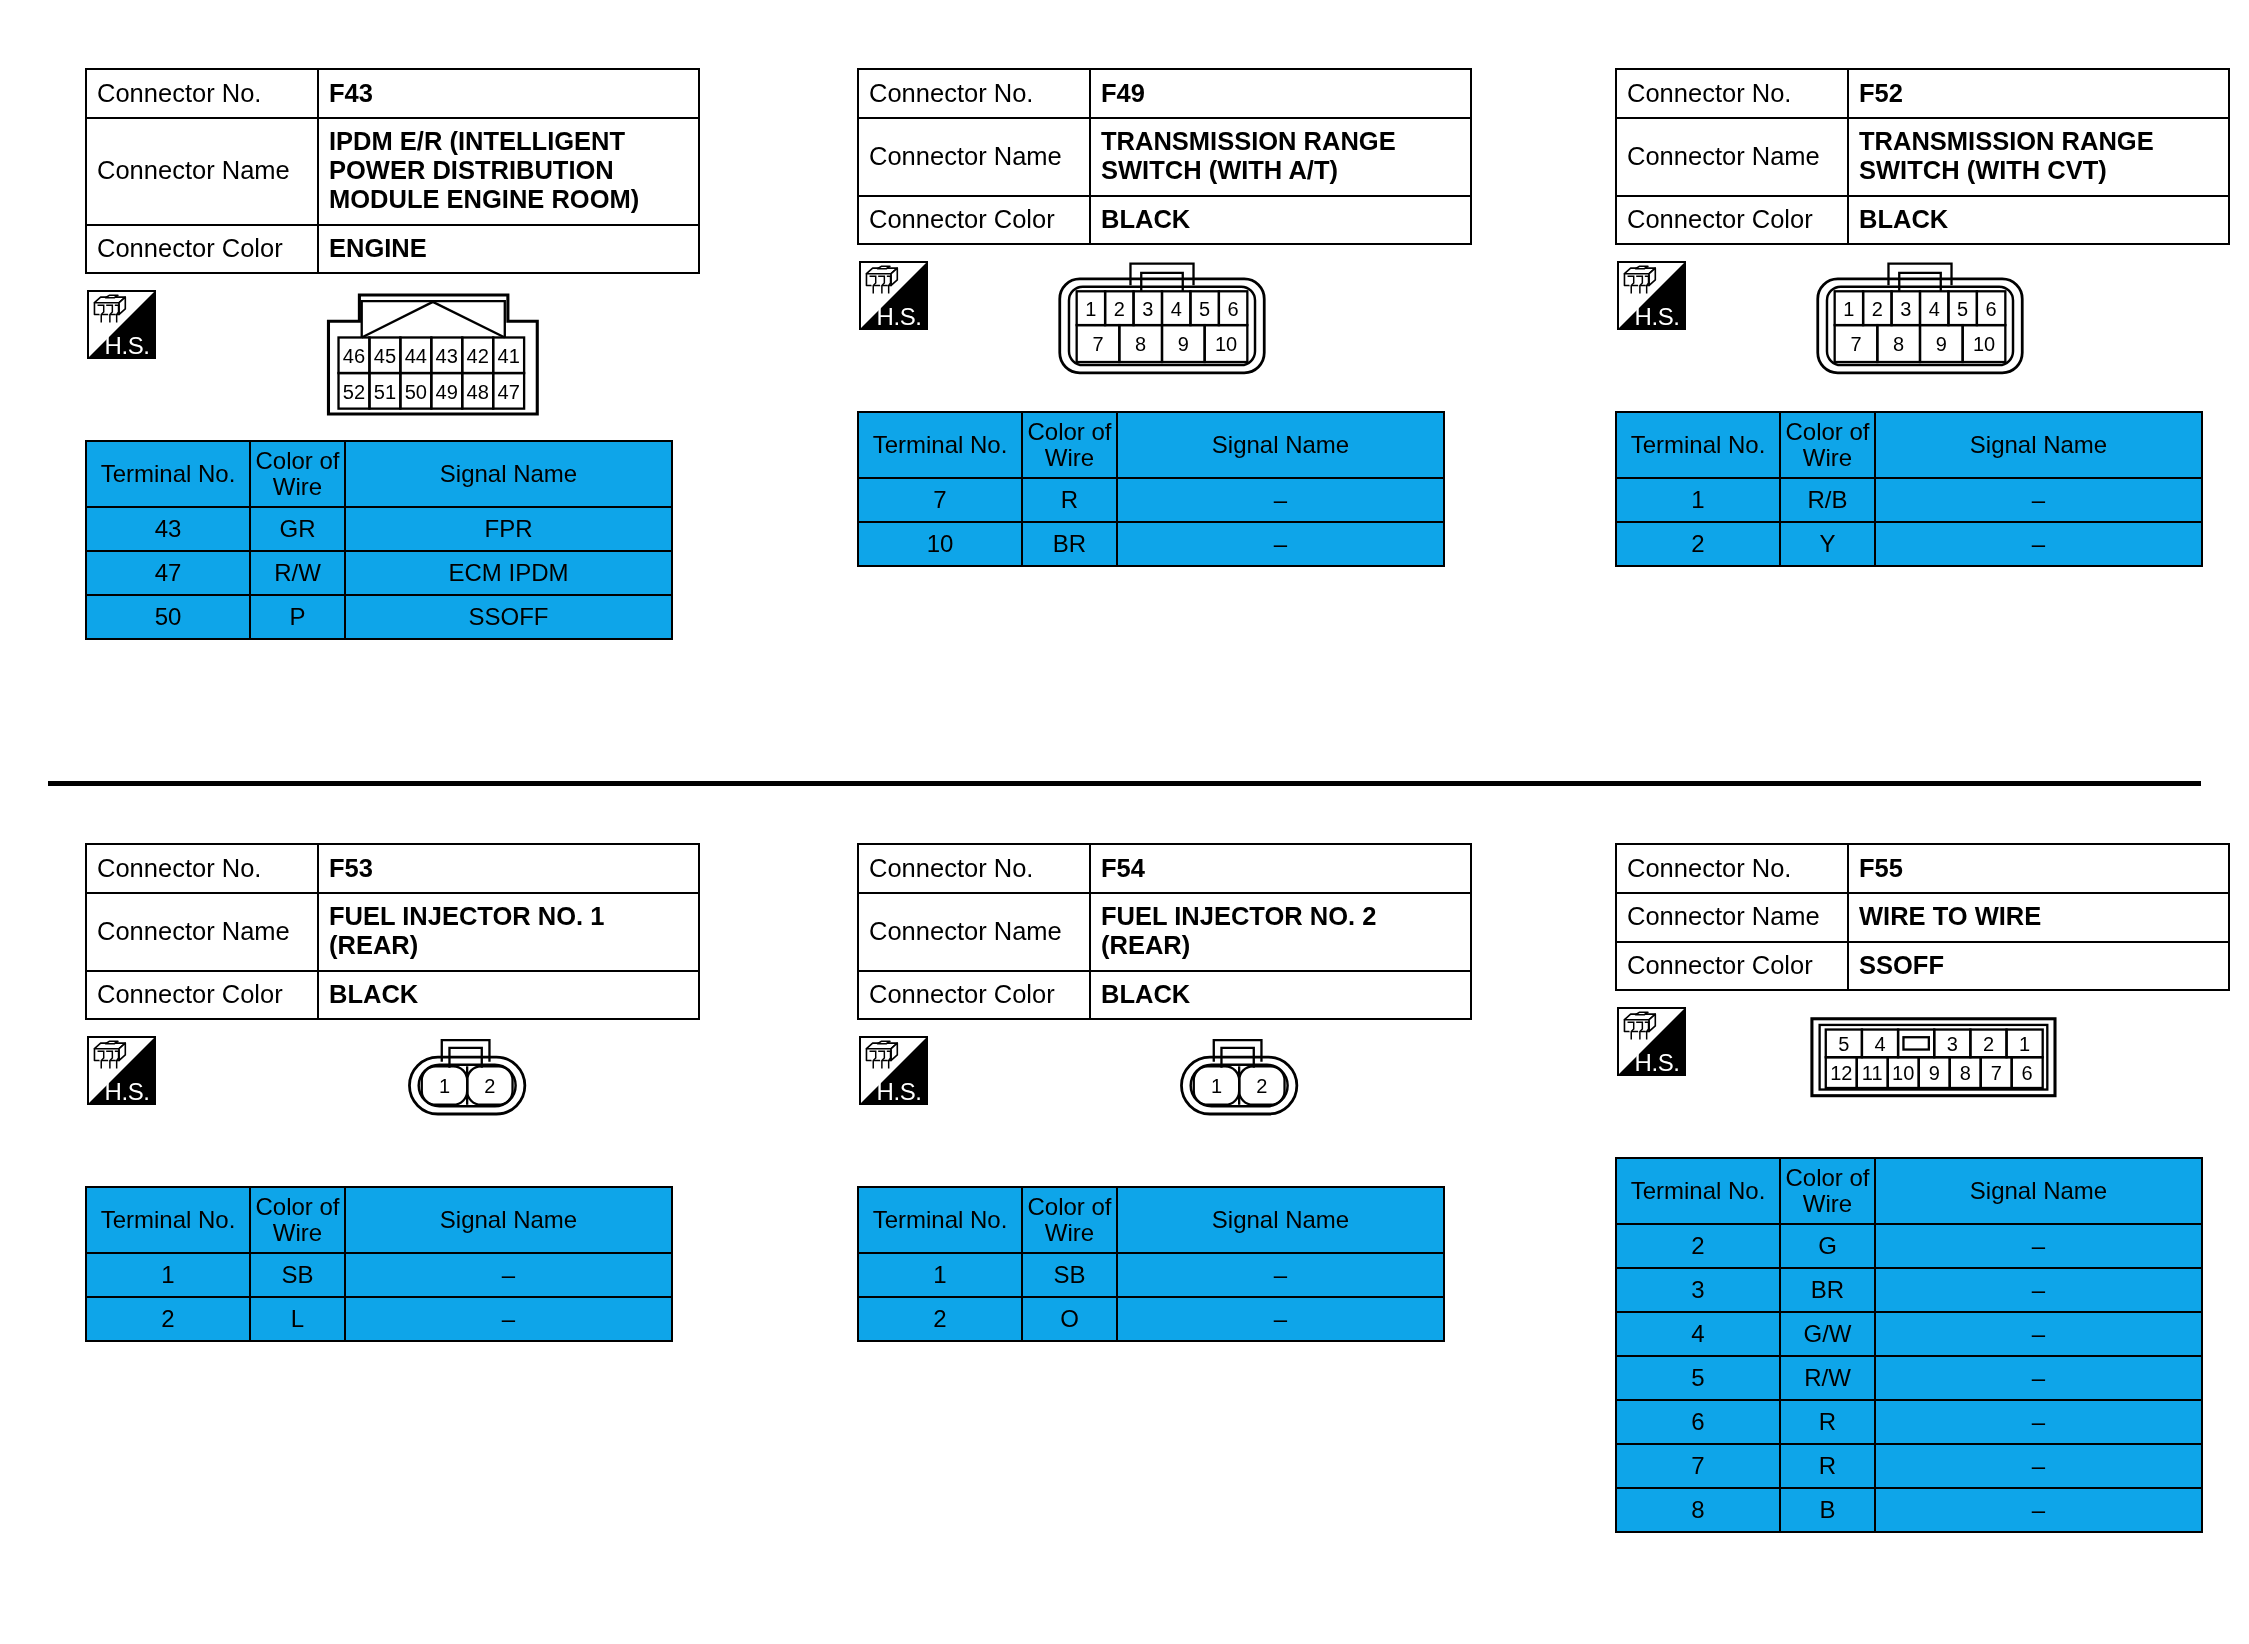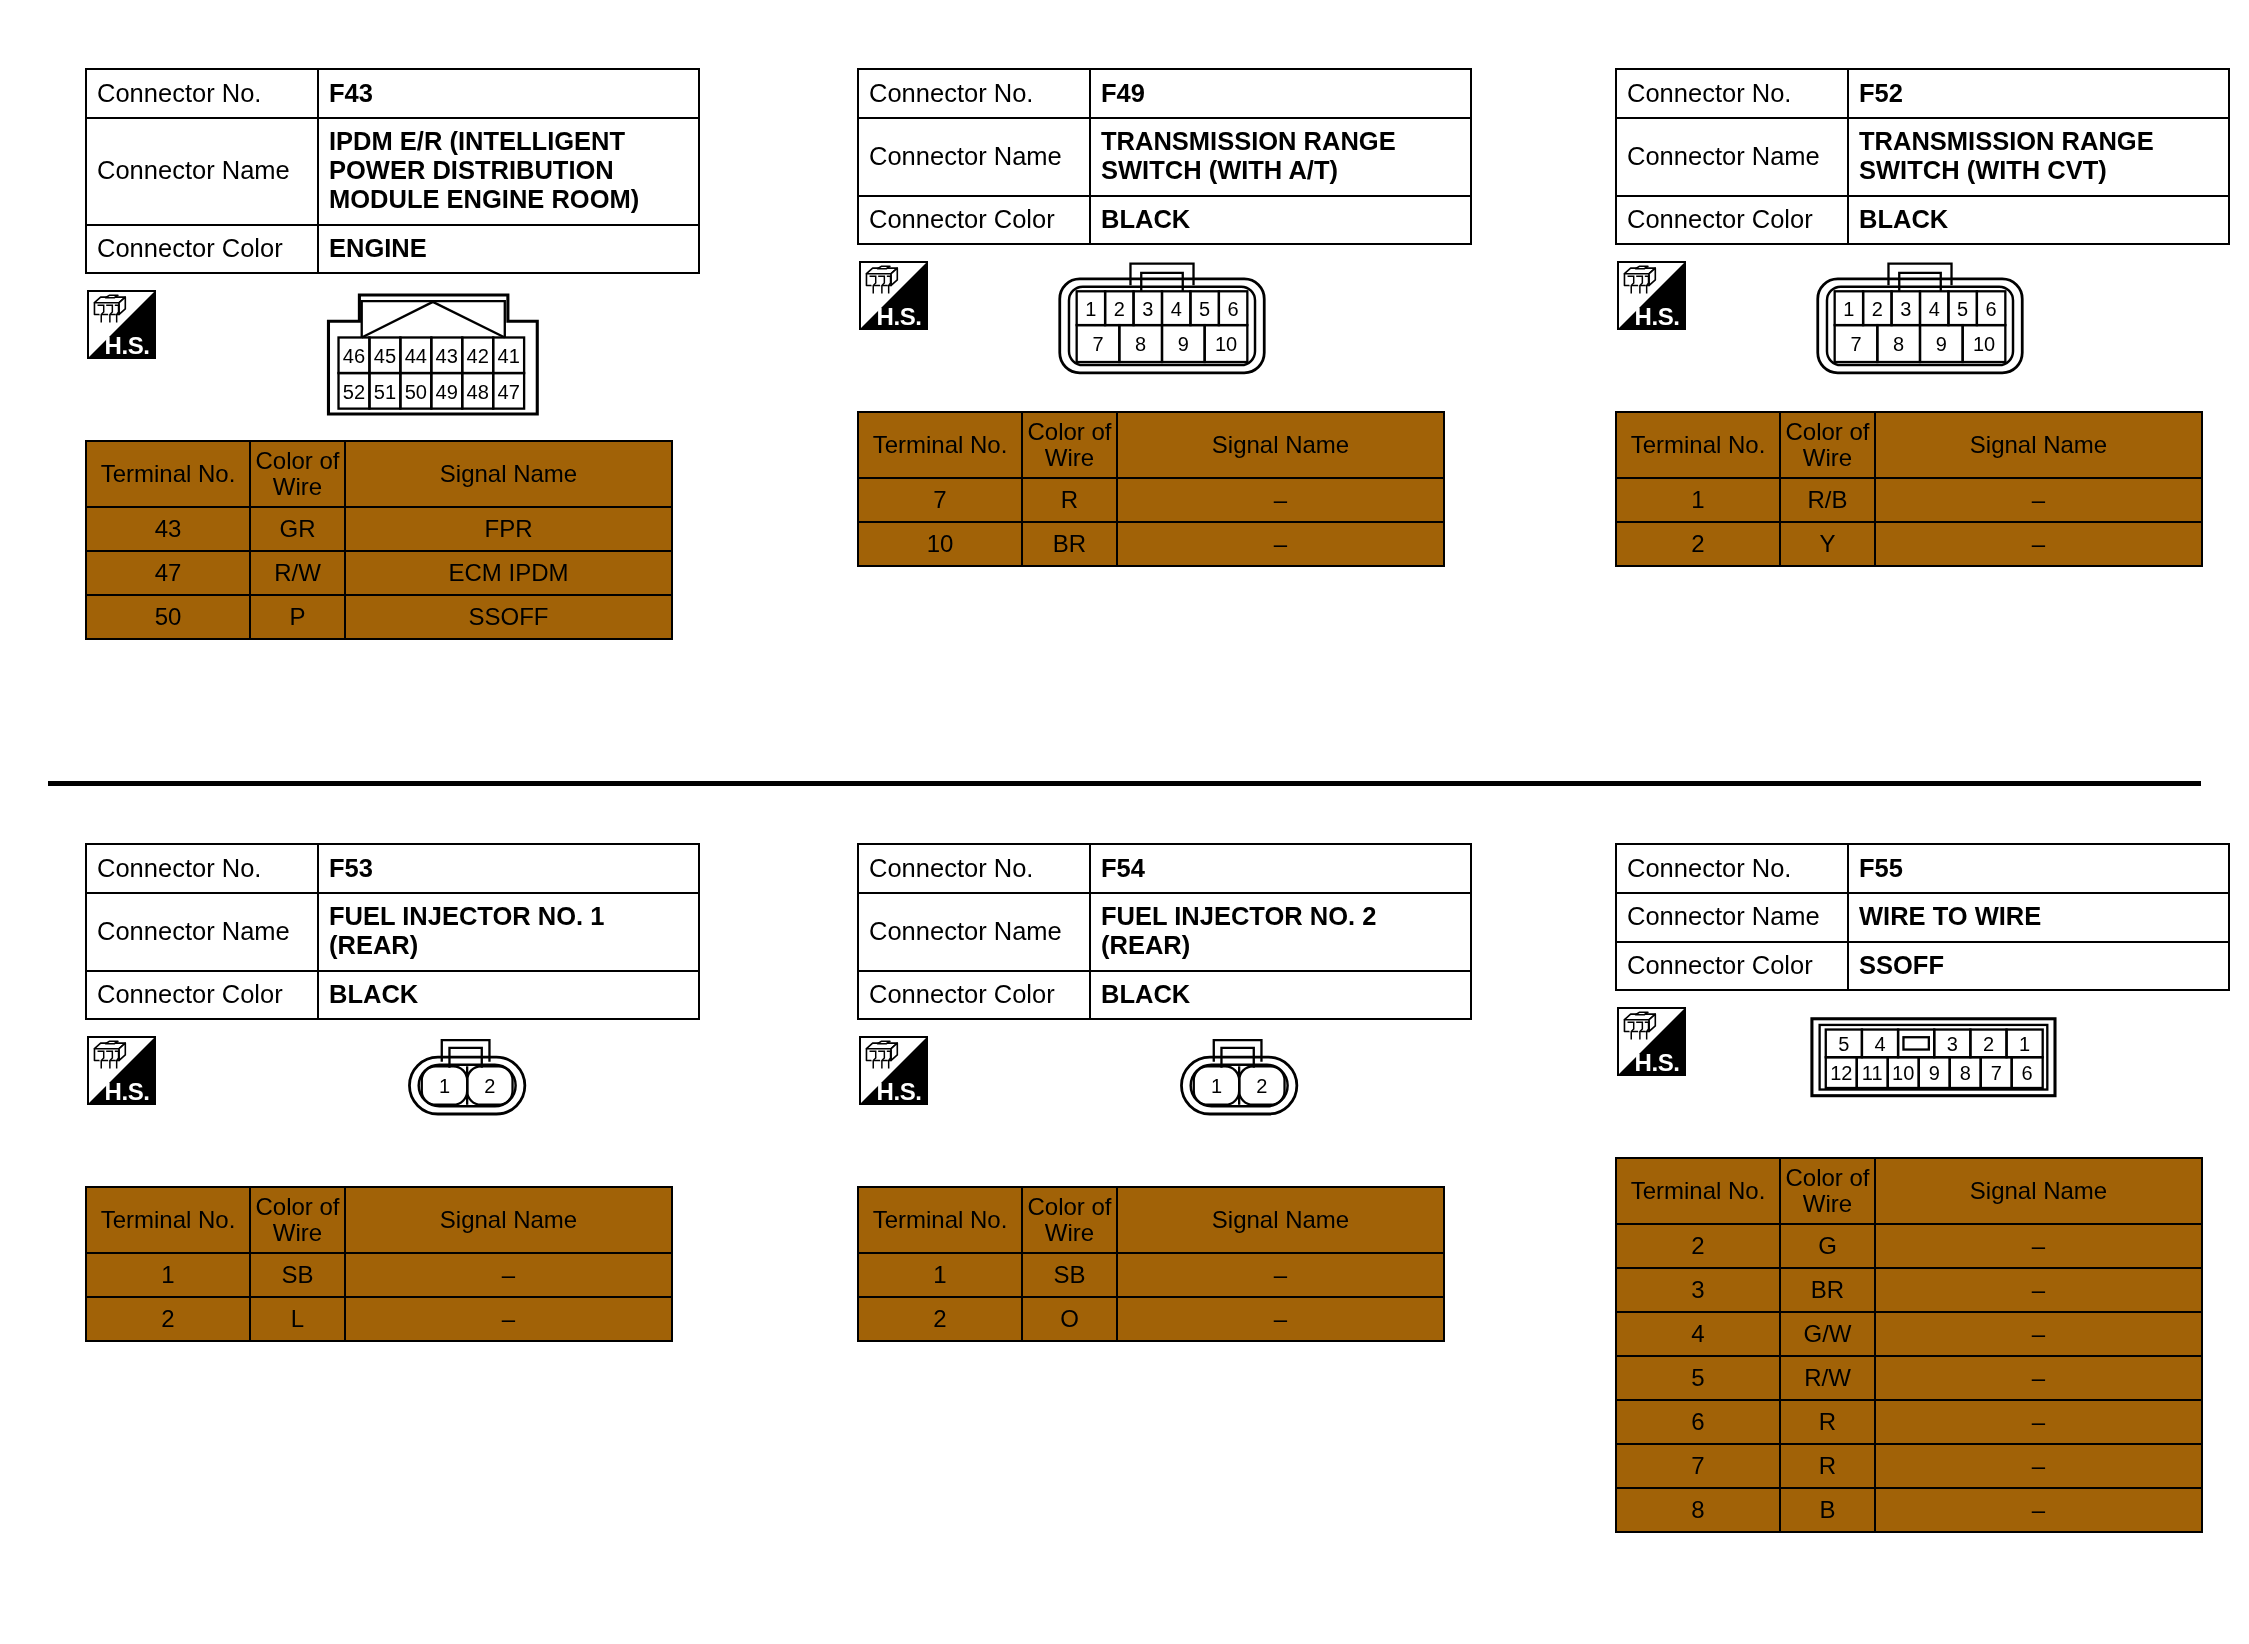--- a/index.html
+++ b/index.html
@@ -91,38 +91,38 @@
     position: absolute;
     left: 0; top: 0;
     width: 100%; height: 100%;
   }
   .hs-icon .hs-text {
     position: absolute;
     right: 3.9px;
     bottom: -2.3px;
     color: #fff;
     font-size: 24px;
-    font-weight: bold;
+    font-weight: normal;
     letter-spacing: -0.4px;
     line-height: 26px;
   }
   .hs-icon .conn-glyph {
     position: absolute;
     left: 3.9px;
     top: 2.3px;
     width: 37px;
     height: 31px;
   }
 
   
   table.term {
     border-collapse: collapse;
     table-layout: fixed;
     border: 2.3px solid #000;
-    background: #a16207;
+    background: #0ea5e9;
   }
   table.term th, table.term td {
     border: 2.3px solid #000;
     font-size: 24px;
     font-weight: normal;
     text-align: center;
     vertical-align: middle;
   }
   table.term th {
     height: 57px;

